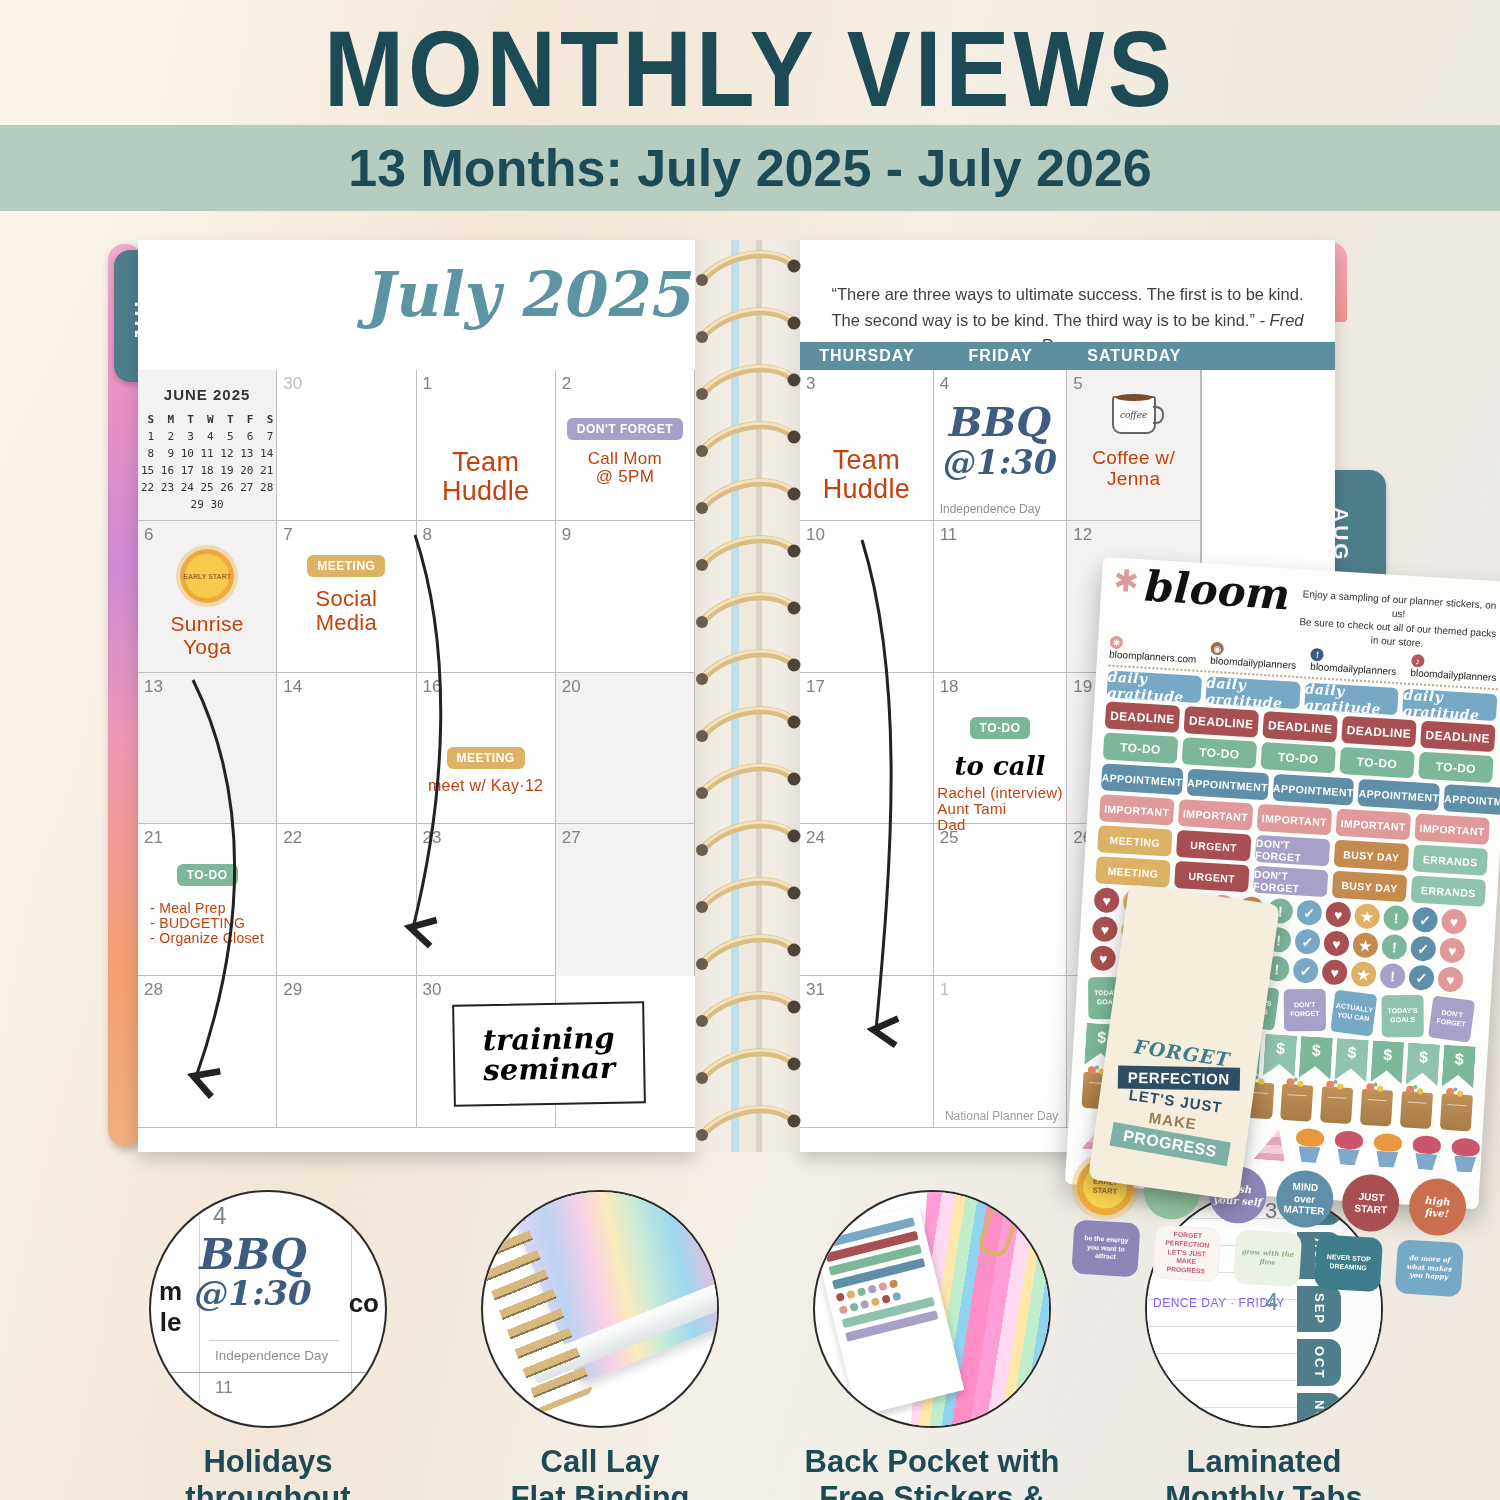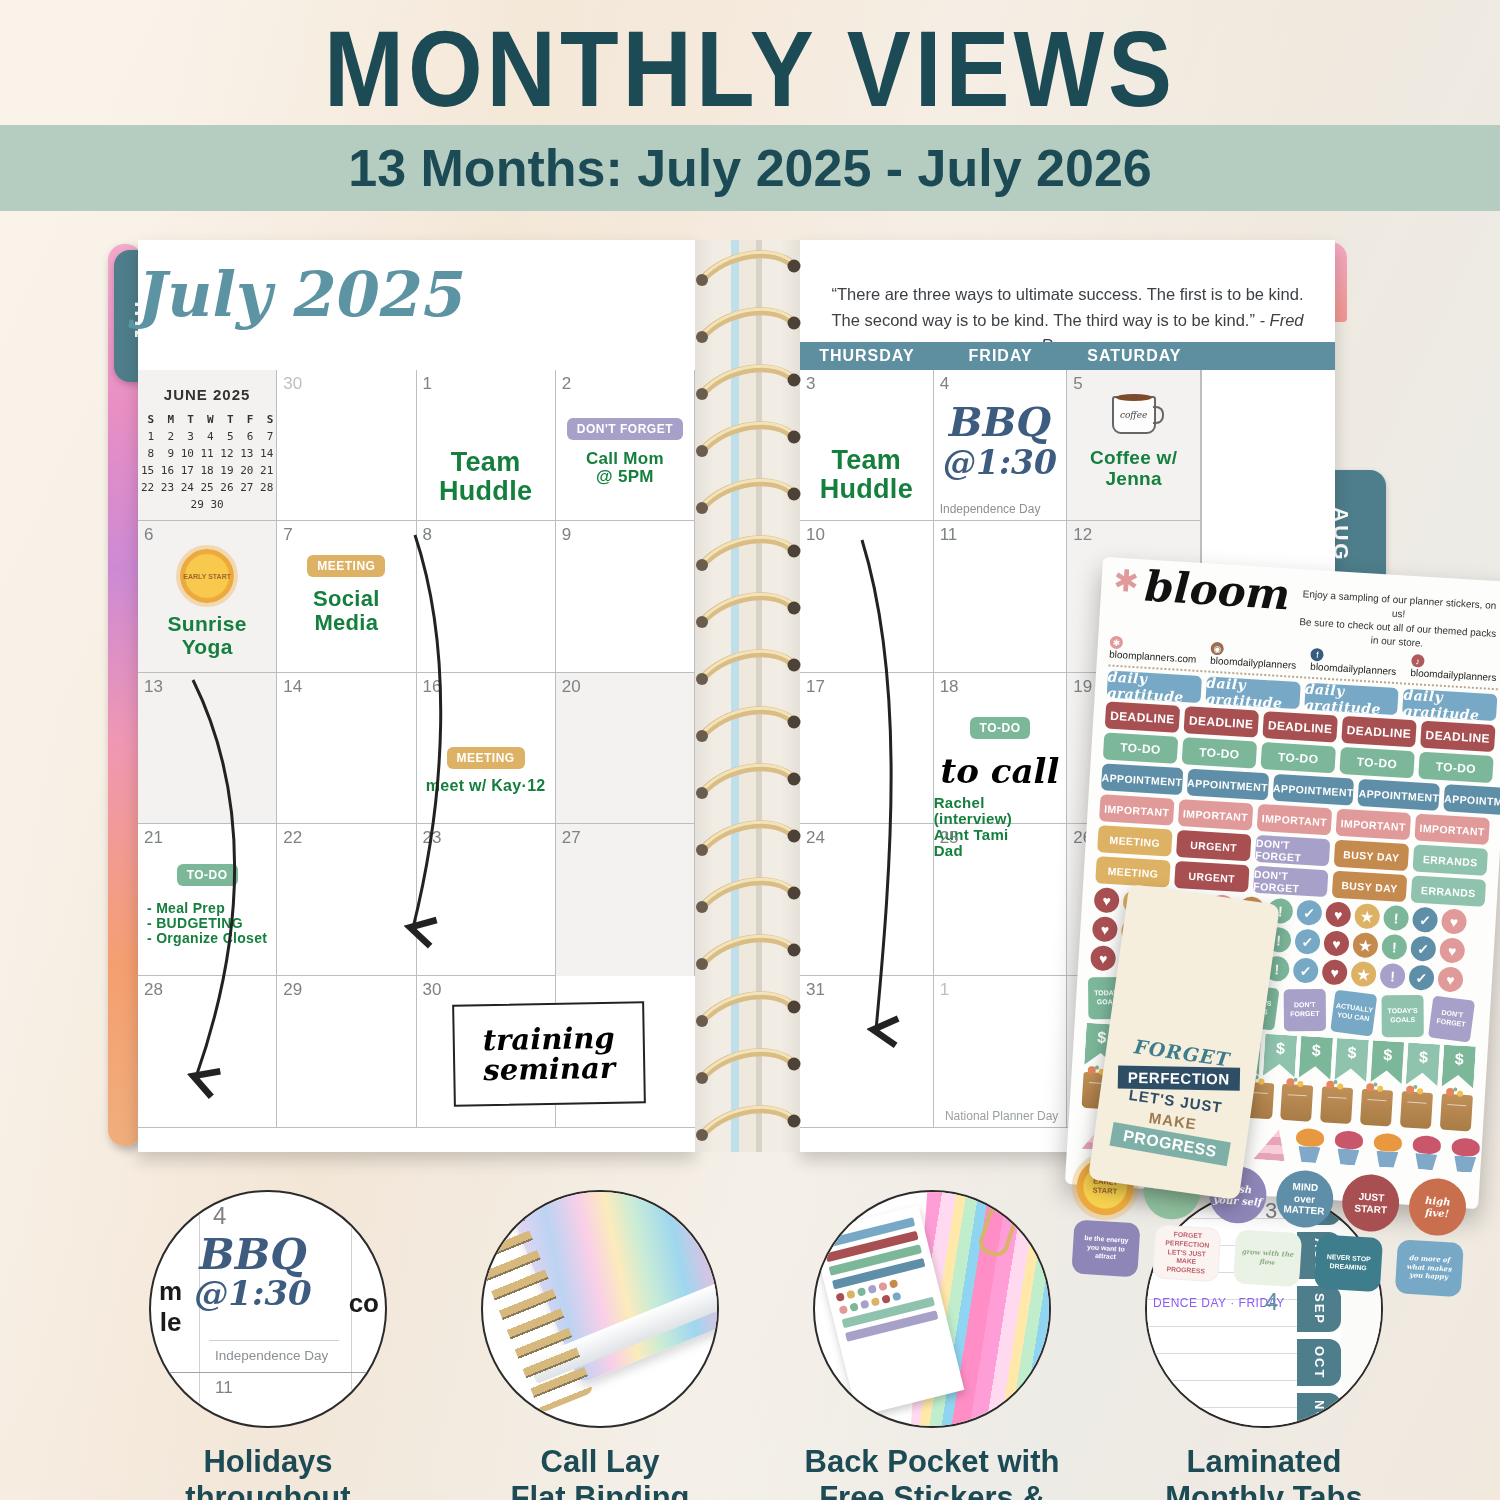--- a/index.html
+++ b/index.html
@@ -30,38 +30,38 @@
     border-radius:16px 0 0 16px;z-index:1;display:flex;align-items:center;justify-content:center;
     color:#fff;font-weight:700;font-size:22px;letter-spacing:3px;box-shadow:0 3px 6px rgba(0,0,0,.2);}
   .tabR{position:absolute;left:1196px;width:90px;height:130px;background:var(--tab);
     border-radius:0 16px 16px 0;z-index:1;display:flex;align-items:center;justify-content:center;
     color:#fff;font-weight:700;font-size:21px;letter-spacing:3px;box-shadow:0 3px 6px rgba(0,0,0,.2);}
   .vUp{writing-mode:vertical-rl;transform:rotate(180deg);}
   .vDn{writing-mode:vertical-rl;}
   .page{position:absolute;top:8px;height:912px;background:#fff;z-index:2;box-shadow:0 8px 16px rgba(0,0,0,.18);}
   .pageL{left:38px;width:557px;}
   .pageR{left:700px;width:535px;}
-  .monthTitle{position:absolute;top:18px;left:0;width:100%;text-align:left;
+  .monthTitle{position:absolute;top:18px;left:0;width:100%;text-align:right;
     font-family:"DejaVu Serif",serif;font-style:italic;font-weight:700;font-size:62px;color:var(--script);}
   .quote{position:absolute;top:42px;left:8px;right:8px;text-align:center;font-size:16.5px;color:#3c4146;line-height:1.55;}
   .dowBand{position:absolute;top:102px;left:0;right:0;height:28px;background:var(--dayband);display:flex;}
   .dow{flex:1;display:flex;align-items:center;justify-content:center;color:#fff;font-weight:700;
     font-size:16px;letter-spacing:1px;}
   .gridL{position:absolute;top:130px;left:0;right:0;bottom:24px;display:grid;
     grid-template-columns:repeat(4,1fr);grid-template-rows:repeat(5,1fr);border-bottom:1px solid var(--grid);}
   .gridR{position:absolute;top:130px;left:0;right:134px;bottom:24px;display:grid;
     grid-template-columns:repeat(3,1fr);grid-template-rows:repeat(5,1fr);border-bottom:1px solid var(--grid);}
   .cell{position:relative;border-right:1px solid var(--grid);border-bottom:1px solid var(--grid);padding:4px 6px;overflow:visible;}
   .gridL .cell:nth-child(4n){border-right:1px solid var(--grid);}
   .gridL .cell:nth-last-child(-n+4),.gridR .cell:nth-last-child(-n+3){border-bottom:none;}
   .shade{background:#f3f2f0;}
   .dnum{font-size:17px;color:var(--dnum);}
   .dim{color:var(--dim);}
   .cc{position:absolute;left:0;right:0;display:flex;flex-direction:column;align-items:center;gap:4px;}
-  .hand{font-weight:700;color:#15803d;letter-spacing:.3px;line-height:1.08;text-align:center;white-space:pre-line;}
+  .hand{font-weight:400;color:#c2410c;letter-spacing:.3px;line-height:1.08;text-align:center;white-space:pre-line;}
   .tag{display:inline-block;padding:4px 10px;border-radius:6px;color:#fff;font-weight:700;font-size:12px;letter-spacing:.5px;}
   .tagLav{background:var(--lav);} .tagGold{background:var(--gold);} .tagGrn{background:var(--grn);}
   .miniCal{position:absolute;top:16px;left:0;right:0;text-align:center;color:#333;}
   .miniTitle{font-weight:700;font-size:15px;letter-spacing:1px;margin-bottom:8px;}
   .miniDow,.miniWeek{font-family:"DejaVu Sans Mono",monospace;font-size:11px;line-height:1.55;white-space:pre;}
   .miniDow{font-weight:700;}
   .holiday{position:absolute;bottom:4px;left:6px;font-size:12px;color:#8b9094;}
   .sunIcon{position:relative;width:54px;height:54px;border-radius:50%;
     background:radial-gradient(circle,#f7ca4e 55%,#eda93c 60%,#e8a83e 100%);
     display:flex;align-items:center;justify-content:center;font-size:7px;font-weight:700;color:#a5652a;
@@ -385,21 +385,21 @@
         </div>
 
         <div class="cell"><span class="dnum">10</span></div>
         <div class="cell"><span class="dnum">11</span></div>
         <div class="cell shade"><span class="dnum">12</span></div>
 
         <div class="cell"><span class="dnum">17</span></div>
         <div class="cell"><span class="dnum">18</span>
           <div class="cc" style="top:44px">
             <span class="tag tagGrn">TO-DO</span>
-            <div style="font-family:'DejaVu Serif',serif;font-style:italic;font-weight:700;font-size:34px;margin-top:8px">to call</div>
+            <div style="font-family:'DejaVu Serif',serif;font-style:italic;font-weight:700;font-size:26px;margin-top:8px">to call</div>
             <div class="hand" style="font-size:15px;text-align:left">Rachel (interview)
 Aunt Tami
 Dad</div>
           </div>
         </div>
         <div class="cell shade"><span class="dnum">19</span></div>
 
         <div class="cell"><span class="dnum">24</span></div>
         <div class="cell"><span class="dnum">25</span></div>
         <div class="cell shade"><span class="dnum">26</span></div>

